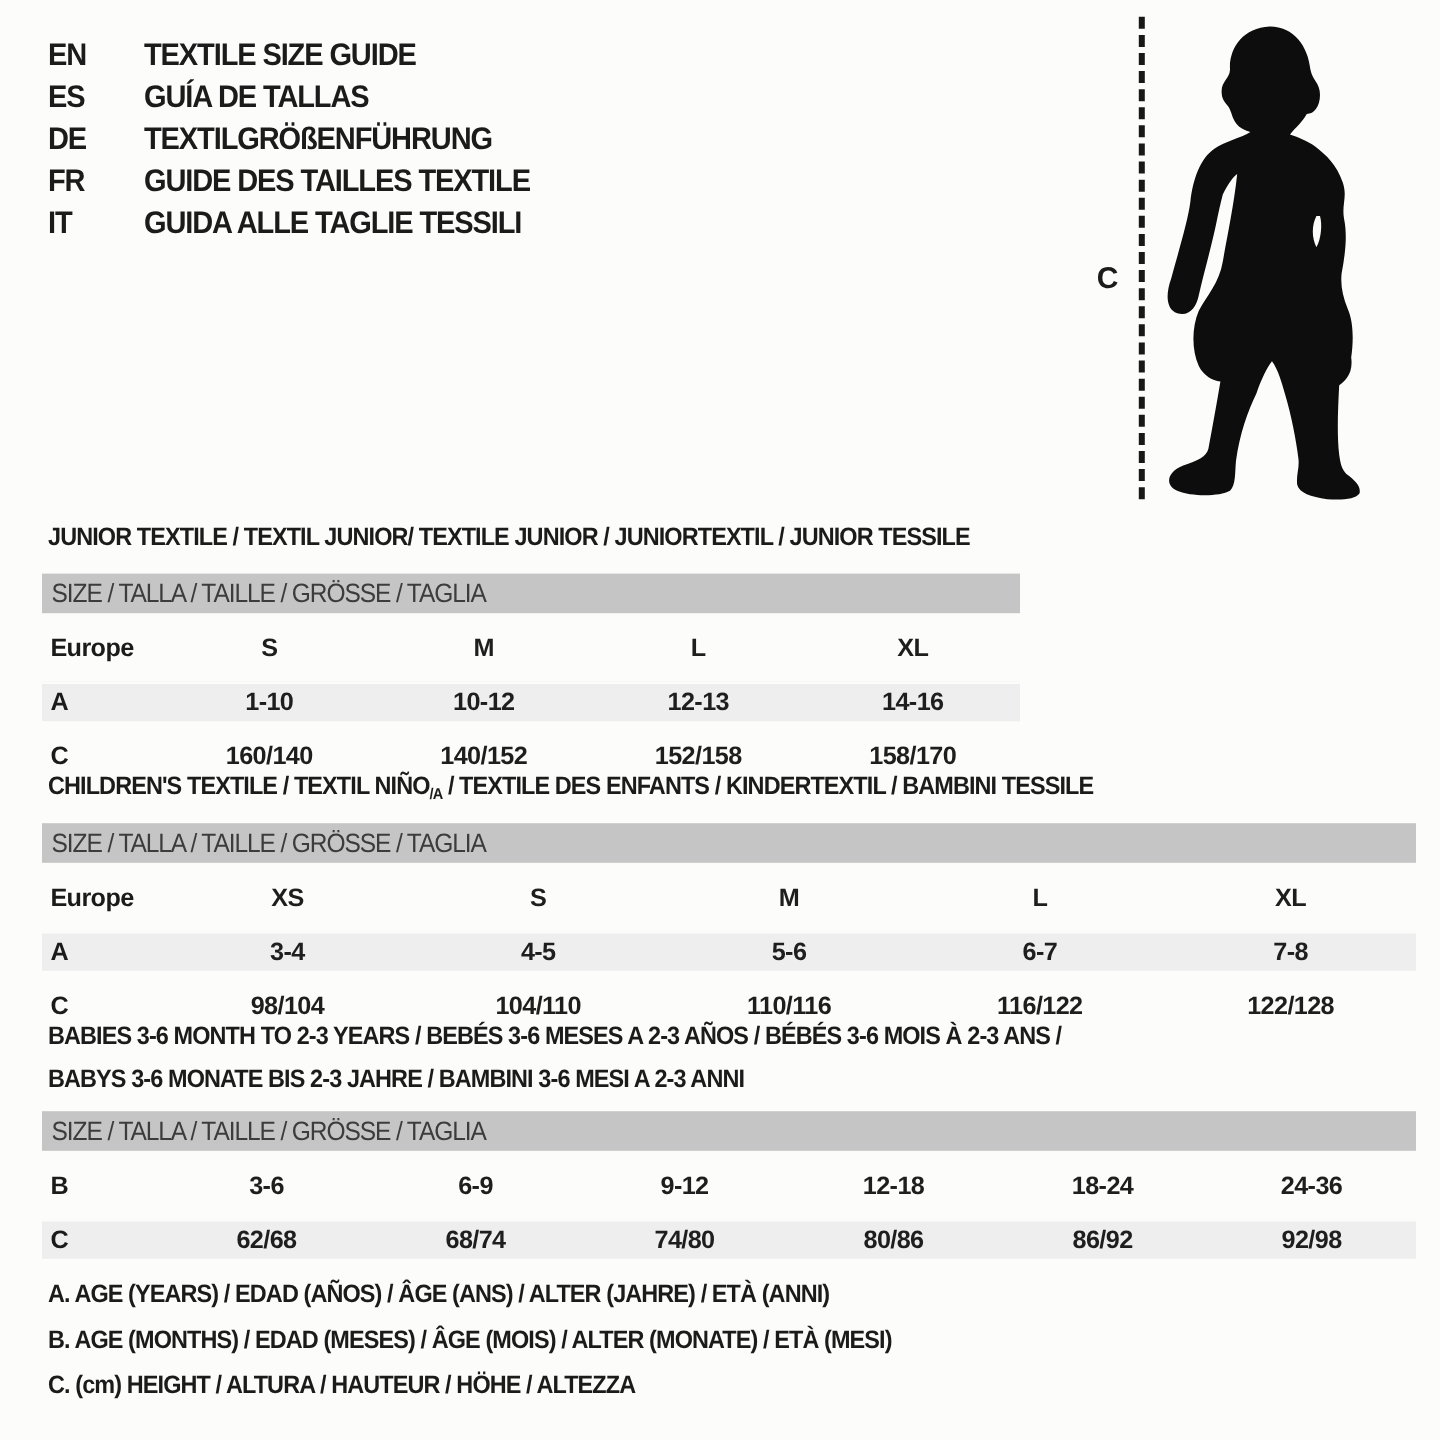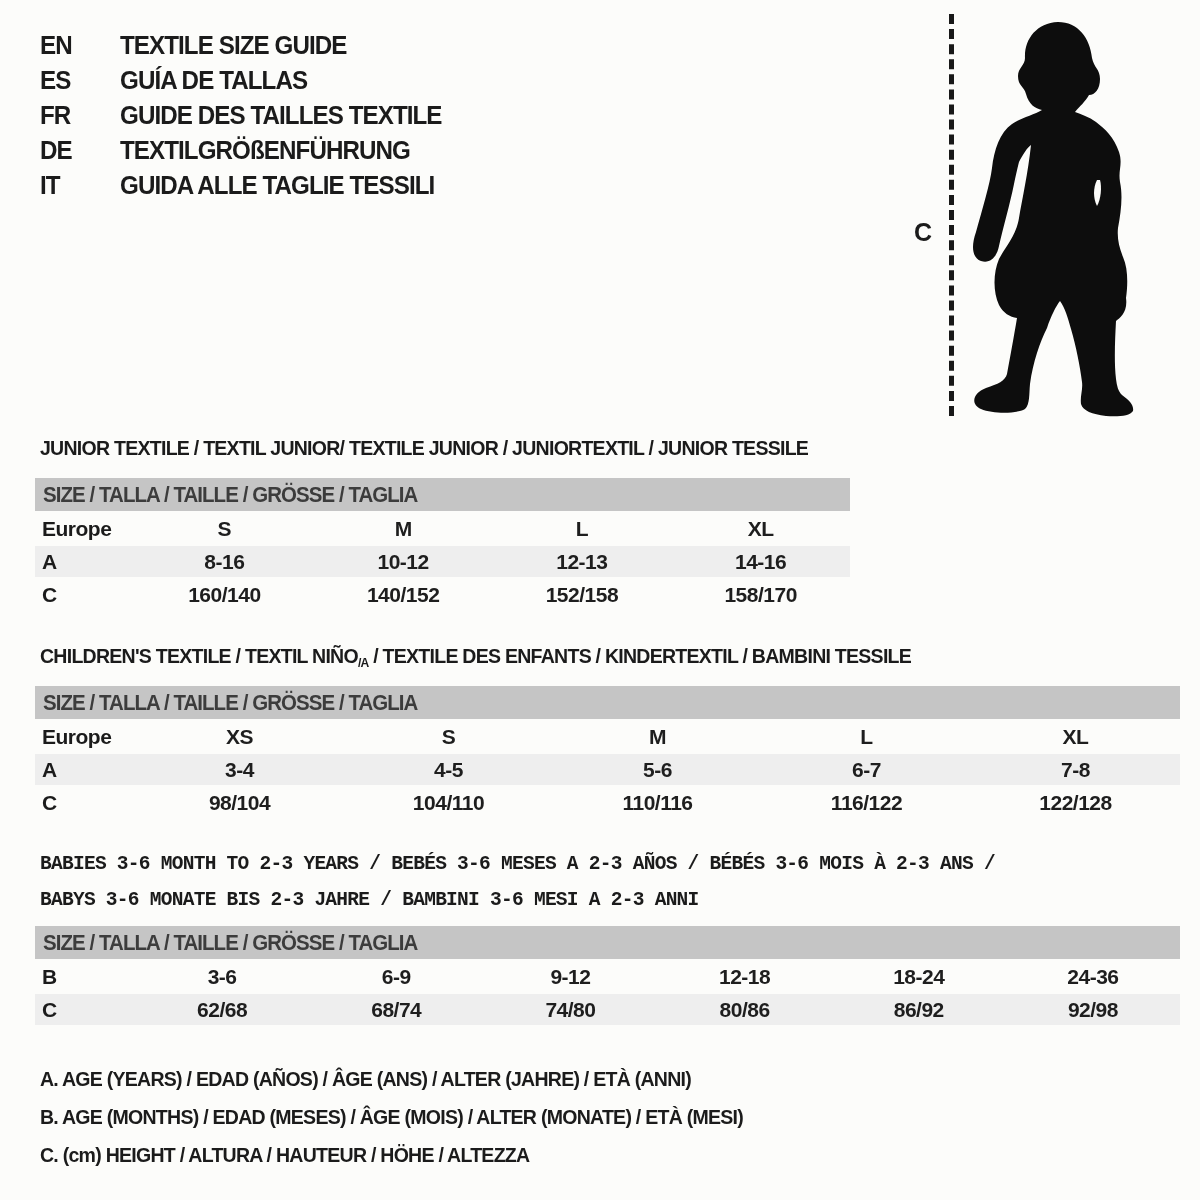--- a/index.html
+++ b/index.html
@@ -31,30 +31,30 @@
   .measure-line{position:absolute;left:949px;top:14px;height:402px;width:0;border-left:5px dashed #181818;}
   .figure-svg{position:absolute;left:968px;top:18px;width:170px;height:400px;color:#0d0d0d;}
   .figure-label{position:absolute;left:914px;top:218px;font-size:25px;font-weight:bold;}
 
   
   .section-heading{position:absolute;left:40px;font-size:21px;font-weight:bold;letter-spacing:-.8px;}
   .heading-line{height:36px;line-height:36px;}
   .sub{font-size:.62em;position:relative;top:.28em;}
   #heading-junior{top:430px;}
   #heading-children{top:638px;}
-  #heading-babies{top:846px;font-family:Liberation Mono, monospace;}
+  #heading-babies{top:846px;}
 
   .size-table{position:absolute;}
   #table-junior{left:35px;top:478px;width:815px;}
   #table-children{left:35px;top:686px;width:1145px;}
   #table-babies{left:35px;top:926px;width:1145px;}
 
   .band{height:33px;line-height:33px;background:var(--band-bg);color:var(--band-text);
-        font-size:22px;font-weight:bold;letter-spacing:-1px;padding-left:8px;}
-  .trow{display:flex;height:33px;line-height:31px;border-top:2px solid var(--page);align-items:flex-end;}
+        font-size:22px;font-weight:normal;letter-spacing:-1px;padding-left:8px;}
+  .trow{display:flex;height:33px;line-height:31px;border-top:2px solid var(--page);align-items:flex-end;margin-top:12px;}
   .trow.striped{background:var(--stripe);}
   .rlabel{width:100px;padding-left:7px;font-size:21px;font-weight:bold;letter-spacing:-.5px;}
   .cell{flex:1;text-align:center;font-size:21px;font-weight:bold;letter-spacing:-.5px;color:#1e1e1e;}
 
   
   .legend{position:absolute;left:40px;top:1060px;}
   .legend-line{height:38px;line-height:38px;font-size:21px;font-weight:bold;letter-spacing:-.8px;}
 </style>
 </head>
 <body>
@@ -62,26 +62,26 @@
 <div class="lang-block">
     <div class="lang-row">
       <span class="lang-code cond">EN</span>
       <span class="lang-title cond">TEXTILE SIZE GUIDE</span>
     </div>
     <div class="lang-row">
       <span class="lang-code cond">ES</span>
       <span class="lang-title cond">GUÍA DE TALLAS</span>
     </div>
     <div class="lang-row">
+      <span class="lang-code cond">DE</span>
+      <span class="lang-title cond">TEXTILGRÖßENFÜHRUNG</span>
+    </div>
+    <div class="lang-row">
       <span class="lang-code cond">FR</span>
       <span class="lang-title cond">GUIDE DES TAILLES TEXTILE</span>
-    </div>
-    <div class="lang-row">
-      <span class="lang-code cond">DE</span>
-      <span class="lang-title cond">TEXTILGRÖßENFÜHRUNG</span>
     </div>
     <div class="lang-row">
       <span class="lang-code cond">IT</span>
       <span class="lang-title cond">GUIDA ALLE TAGLIE TESSILI</span>
     </div>
   </div>
 
 <div class="measure-line"></div>
 <svg class="figure-svg" viewBox="0 0 170 400" aria-hidden="true" style="color: rgb(13, 13, 13);">
   <path fill="currentColor" d="
@@ -140,21 +140,21 @@
       <div class="band"><span class="cond">SIZE / TALLA / TAILLE / GRÖSSE / TAGLIA</span></div>
       <div class="trow">
         <span class="rlabel">Europe</span>
         <span class="cell">S</span>
         <span class="cell">M</span>
         <span class="cell">L</span>
         <span class="cell">XL</span>
       </div>
       <div class="trow striped">
         <span class="rlabel">A</span>
-        <span class="cell">8-16</span>
+        <span class="cell">1-10</span>
         <span class="cell">10-12</span>
         <span class="cell">12-13</span>
         <span class="cell">14-16</span>
       </div>
       <div class="trow">
         <span class="rlabel">C</span>
         <span class="cell">160/140</span>
         <span class="cell">140/152</span>
         <span class="cell">152/158</span>
         <span class="cell">158/170</span>

